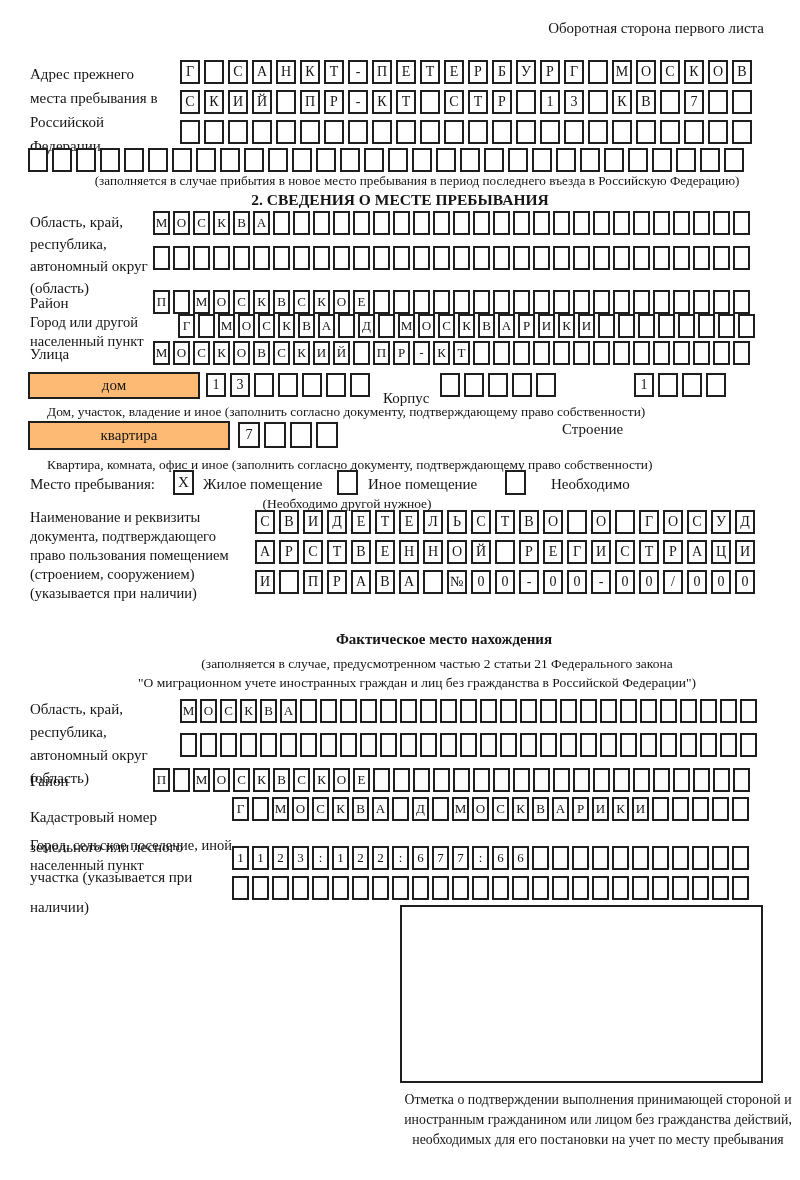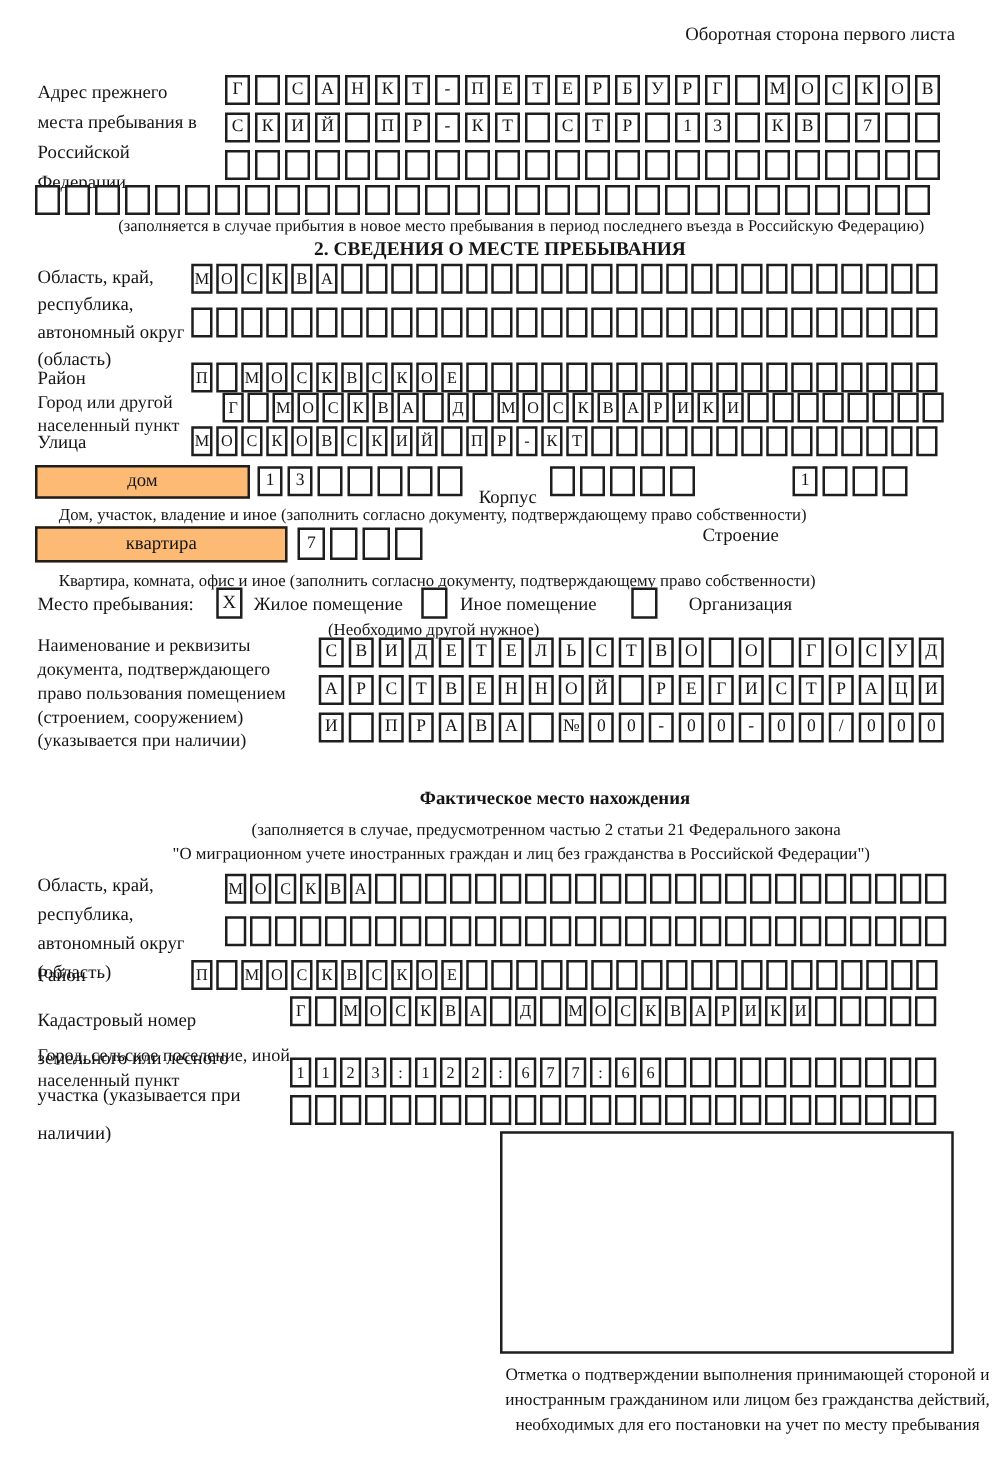--- a/index.html
+++ b/index.html
@@ -359,21 +359,21 @@
     <span class="cell"></span>
   </div>
 <div class="cap" style="left:30px;top:457px;font-size:13.4px;">Квартира, комната, офис и иное (заполнить согласно документу, подтверждающему право собственности)</div>
 
 <div class="lbl" style="left:30px;top:473px;">Место пребывания:</div>
 <div class="chk" style="left:173px;top:470px;">X</div>
 <div class="lbl" style="left:203px;top:473px;">Жилое помещение</div>
 <div class="chk" style="left:337px;top:470px;"></div>
 <div class="lbl" style="left:368px;top:473px;">Иное помещение</div>
 <div class="chk" style="left:505px;top:470px;"></div>
-<div class="lbl" style="left:551px;top:473px;">Организация</div>
+<div class="lbl" style="left:551px;top:473px;">Необходимо</div>
 <div class="cap center" style="left:150px;top:496px;width:360px;font-size:13.5px;">(Необходимо другой нужное)</div>
 
 <div class="lbl" style="left:30px;top:508px;width:212px;line-height:19px;font-size:14.5px;">Наименование и реквизиты документа, подтверждающего право пользования помещением (строением, сооружением) (указывается при наличии)</div>
 <div class="cellrow p24" style="left:255px;top:510px;">
     <span class="cell">С</span>
     <span class="cell">В</span>
     <span class="cell">И</span>
     <span class="cell">Д</span>
     <span class="cell">Е</span>
     <span class="cell">Т</span>

